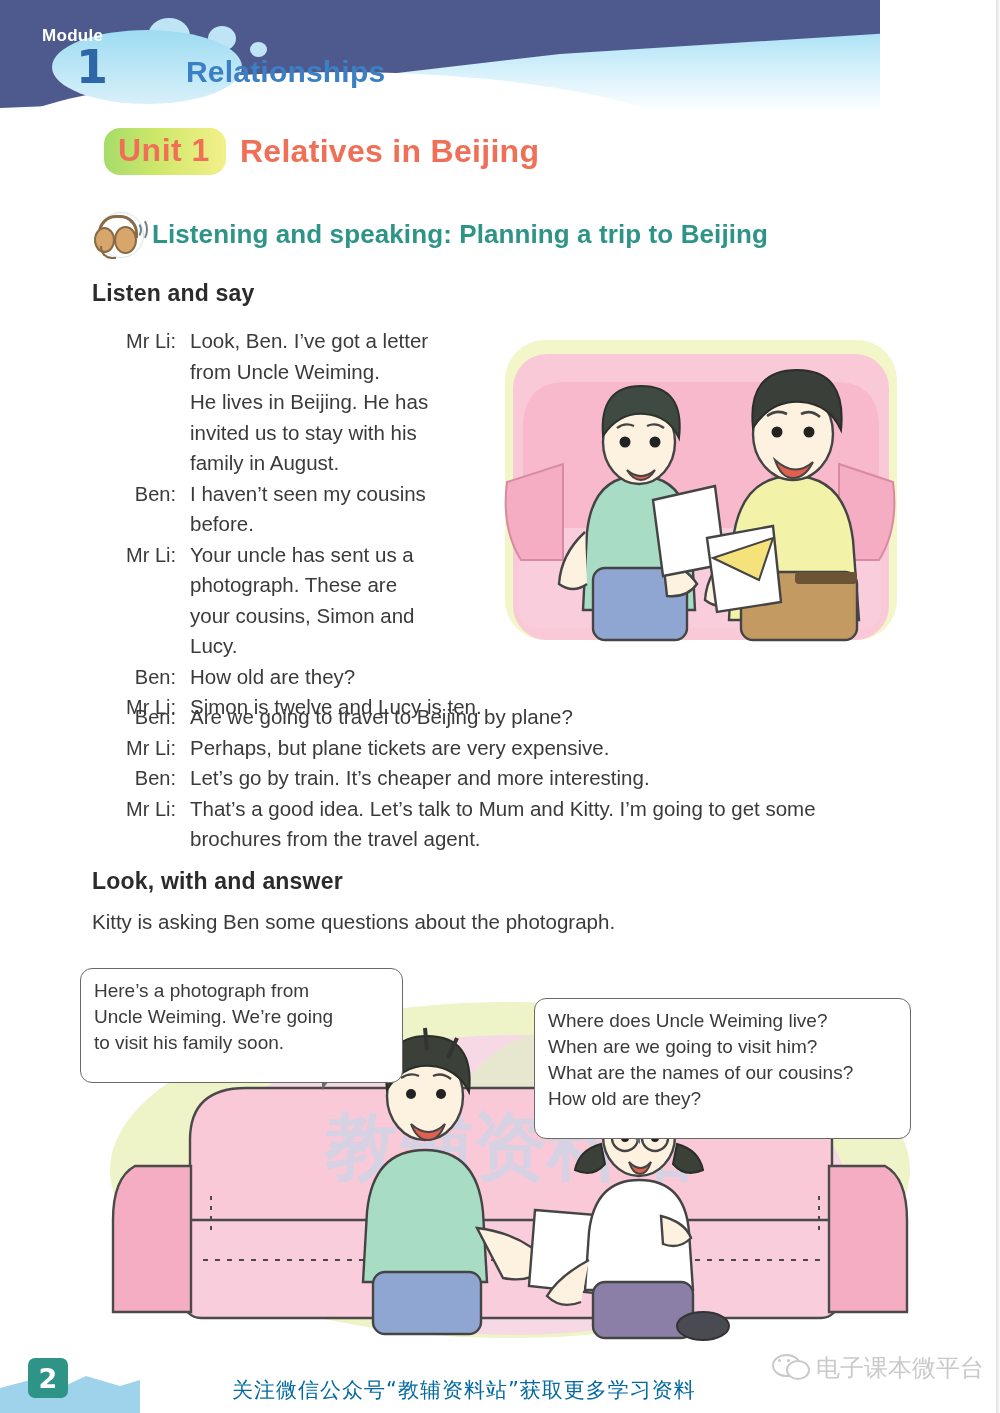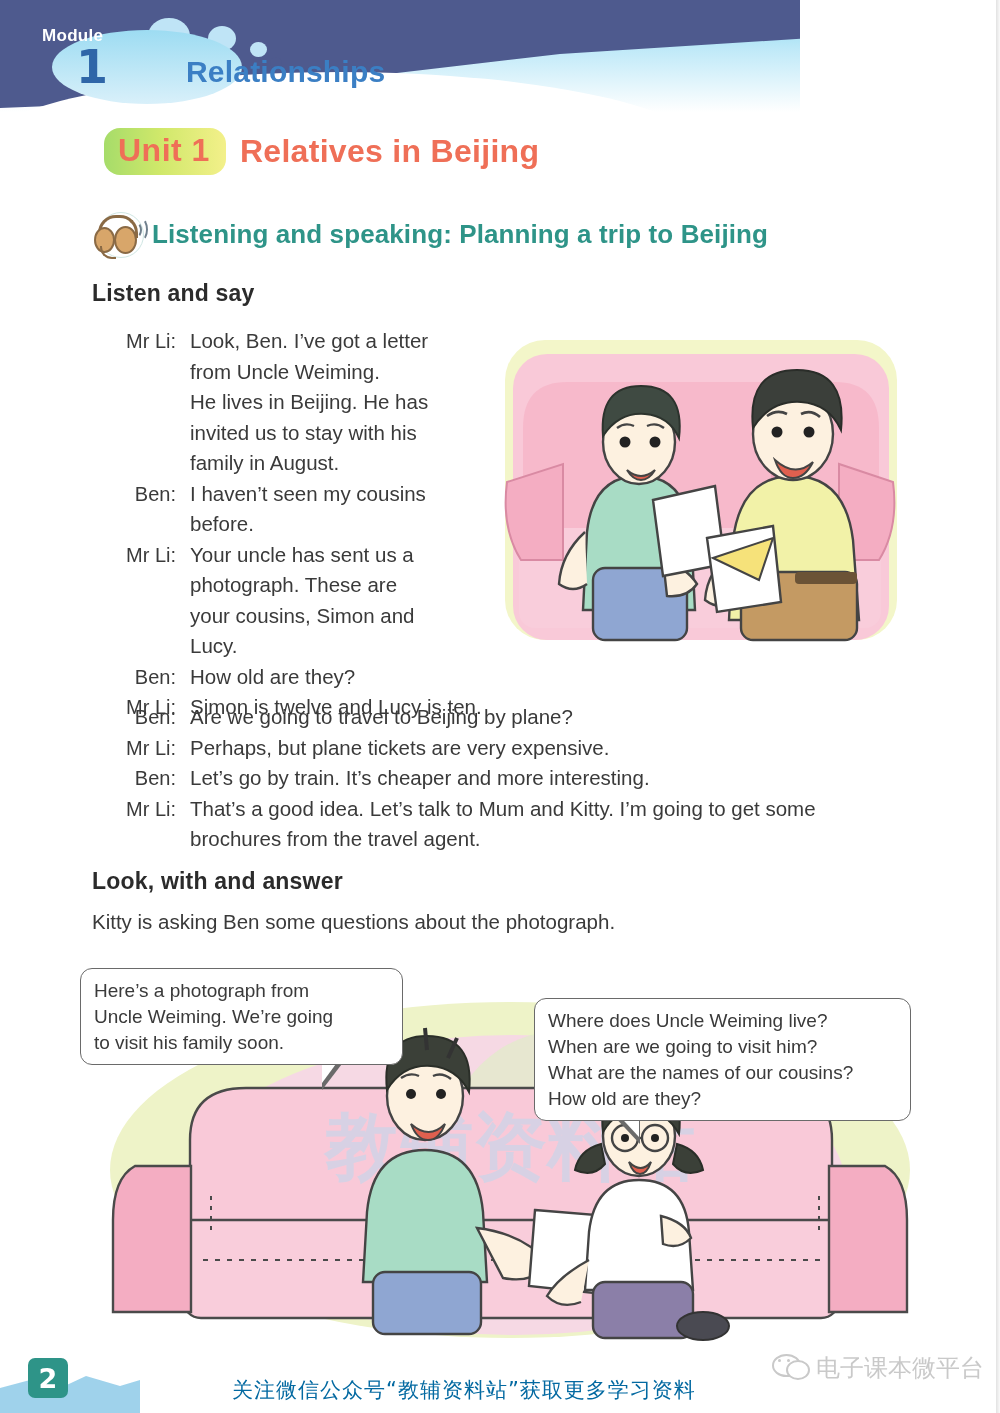--- a/index.html
+++ b/index.html
@@ -5,21 +5,21 @@
   html,body{margin:0;padding:0;}
   body{
     width:1000px;height:1413px;
     background:#ffffff;
     font-family:"Liberation Sans", sans-serif;
     position:relative;overflow:hidden;
   }
   .page{position:relative;width:1000px;height:1413px;overflow:hidden;background:#fff;}
 
   
-  .banner{position:absolute;left:0;top:0;width:800px;height:122px;overflow:hidden;}
+  .banner{position:absolute;left:0;top:0;width:880px;height:122px;overflow:hidden;}
   .banner-grad{position:absolute;left:0;top:0;width:1000px;height:122px;
     background:linear-gradient(to bottom,#7fd4ef 0%,#bfe9f8 40%,#ffffff 92%);}
   .banner-dark{position:absolute;left:0;top:0;width:1000px;height:108px;
     background:#4e5a8e;
     clip-path:polygon(0 0,1000px 0,1000px 26px,560px 54px,150px 102px,0 108px);}
   .banner-wave{position:absolute;left:-40px;top:72px;width:760px;height:90px;
     background:#ffffff;border-radius:50% 50% 0 0 / 100% 100% 0 0;}
   .mod-oval{position:absolute;left:52px;top:30px;width:190px;height:74px;border-radius:50%;
     background:linear-gradient(to bottom,#9ddcf2,#d9f0fa);}
   .mod-label{position:absolute;left:42px;top:26px;color:#ffffff;font-size:17px;font-weight:bold;
@@ -76,21 +76,21 @@
   .illo-top{position:absolute;left:495px;top:332px;width:410px;height:320px;}
 
   
   .look-head{position:absolute;left:92px;top:868px;}
   .look-sub{position:absolute;left:92px;top:910px;color:#3a3a3a;font-size:20.5px;}
 
   .illo-bottom{position:absolute;left:95px;top:960px;width:830px;height:390px;}
 
   
   .bubble{position:absolute;background:#ffffff;border:1.6px solid #6a6a6a;border-radius:12px;
-    padding:9px 12px 8px 13px;}
+    padding:9px 12px 26px 13px;}
   .bubble p{margin:0;color:#3a3a3a;font-size:19px;line-height:26px;white-space:nowrap;}
   .bubble-left{left:80px;top:968px;width:296px;}
   .bubble-right{left:534px;top:998px;width:350px;}
   .tail{position:absolute;width:0;height:0;}
   .tail-l-out{left:322px;top:1056px;border-left:0 solid transparent;
     border-top:34px solid #6a6a6a;border-right:26px solid transparent;}
   .tail-l-in{left:322px;top:1053px;border-left:0 solid transparent;
     border-top:30px solid #ffffff;border-right:22px solid transparent;}
   .tail-r-out{left:610px;top:1112px;border-left:30px solid transparent;
     border-top:32px solid #6a6a6a;border-right:0 solid transparent;}

